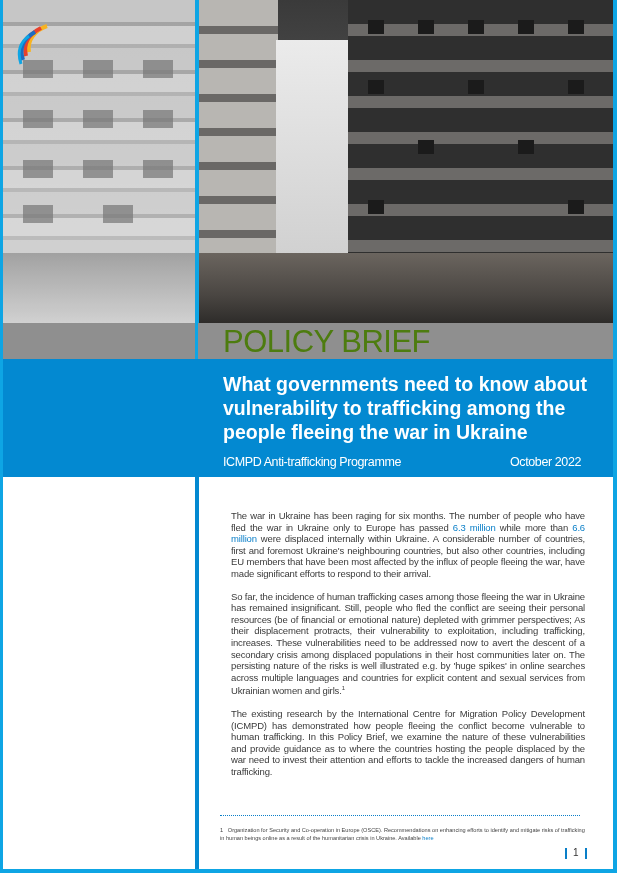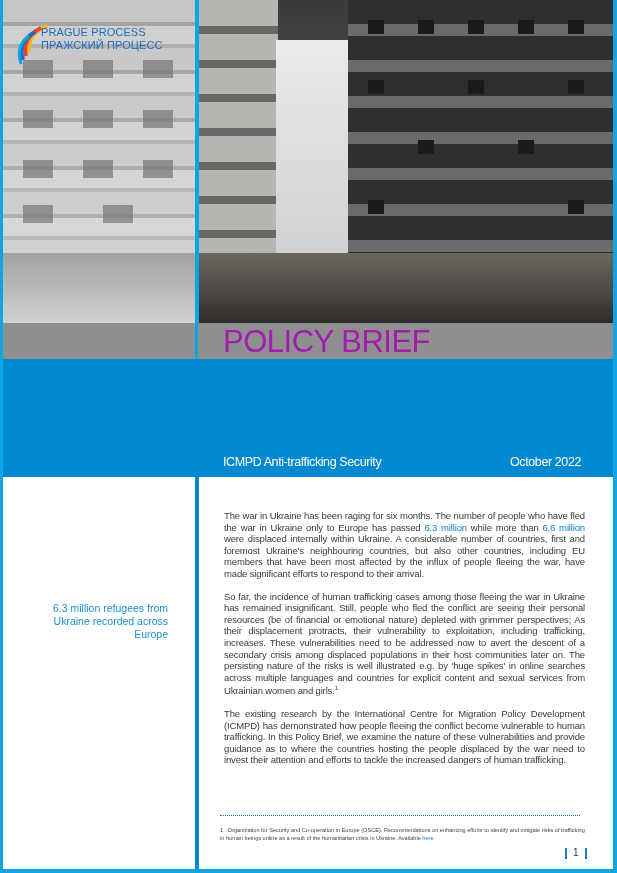--- a/index.html
+++ b/index.html
@@ -19,33 +19,33 @@
   .pr-sky{position:absolute;left:78px;top:40px;width:72px;height:230px;background:linear-gradient(180deg,#ebebeb,#cfcfcf);}
   .pr-bldA{position:absolute;left:0;top:0;width:80px;height:290px;background:repeating-linear-gradient(180deg,#b8b6b2 0 26px,#6a6866 26px 34px);}
   .pr-bldB{position:absolute;left:150px;top:0;width:265px;height:300px;background:repeating-linear-gradient(180deg,#2f2f2f 0 24px,#6c6a68 24px 36px);}
   .pr-bldB .win{position:absolute;width:16px;height:14px;background:#1b1b1b;}
   .pr-rubble{position:absolute;left:0;bottom:0;width:100%;height:70px;background:linear-gradient(180deg,#6b655f,#4a4642 60%,#2e2c2a);}
   .grey-band{position:absolute;left:0;top:323px;width:610px;height:36px;background:#8f8f8f;}
   .grey-band .split{position:absolute;left:192px;top:0;width:3px;height:36px;background:#0ea5e4;}
   .blue-band{position:absolute;left:0;top:359px;width:610px;height:118px;background:#0389d1;}
   .divider{position:absolute;left:192px;top:0;width:4px;height:869px;background:#0ea5e4;}
   .divider-low{position:absolute;left:192px;top:477px;width:4px;height:392px;background:#0389d1;}
-  .policy-brief{position:absolute;left:220px;top:325px;font-size:31px;color:#a21caf;letter-spacing:-0.5px;line-height:34px;}
+  .policy-brief{position:absolute;left:220px;top:325px;font-size:31px;color:#4d7c0f;letter-spacing:-0.5px;line-height:34px;}
   .title{position:absolute;left:220px;top:372px;width:380px;font-size:19.5px;font-weight:bold;color:#ffffff;line-height:24px;}
   .programme{position:absolute;left:220px;top:455px;font-size:12.5px;color:#ffffff;letter-spacing:-0.4px;}
   .date{position:absolute;right:32px;top:455px;font-size:12.5px;color:#ffffff;letter-spacing:-0.4px;}
   
   .logo{position:absolute;left:14px;top:24px;}
   .logo-text{position:absolute;left:38px;top:26px;font-size:11px;color:#1f6fbf;line-height:13px;letter-spacing:0.1px;white-space:nowrap;}
   
   .sidebar-quote{position:absolute;left:40px;top:602px;width:125px;text-align:right;font-size:10.5px;line-height:13px;color:#1a8fd6;}
   
   .content{position:absolute;left:217px;top:510px;width:365px;color:#333;}
   .section-title{font-size:12.5px;font-weight:bold;color:#2a2a2a;margin:0 0 12px 0;}
-  .para{font-size:9.5px;line-height:11.6px;text-align:justify;margin:0 0 11px 4px;color:#3a3a3a;letter-spacing:-0.15px;}
+  .para{font-size:9.5px;line-height:11.6px;text-align:justify;margin:0 0 11px 11px;color:#3a3a3a;letter-spacing:-0.15px;}
   .hl{color:#0a7fc8;}
   .footnote-sep{position:absolute;left:217px;top:815px;width:360px;border-top:1px dotted #0a7fc8;}
   .footnote{position:absolute;left:217px;top:826px;width:365px;font-size:5.6px;line-height:8px;color:#444;}
   .footnote .link{color:#0a7fc8;}
   .page-num{position:absolute;left:556px;top:847px;font-size:10px;color:#333;}
   .page-num .bar{display:inline-block;width:2px;height:11px;background:#0a7fc8;vertical-align:middle;margin:0 6px;}
 </style>
 </head>
 <body>
 
@@ -87,39 +87,35 @@
   </div>
 
   <div class="logo">
     <svg width="36" height="44" viewBox="0 0 36 44">
       <path d="M30 2 C18 6 10 16 12 28" stroke="#f7b321" stroke-width="4" fill="none"></path>
       <path d="M24 4 C12 10 6 20 9 32" stroke="#e8412c" stroke-width="4" fill="none"></path>
       <path d="M18 8 C7 14 2 24 6 36" stroke="#1c6cc1" stroke-width="4" fill="none"></path>
       <path d="M12 12 C3 18 0 28 4 40" stroke="#0ea5e4" stroke-width="3" fill="none"></path>
     </svg>
   </div>
-  <div class="logo-text">
-    <div>PRAGUE PROCESS</div>
-    <div>ПРАЖСКИЙ ПРОЦЕСС</div>
-  </div>
 
   <div class="divider"></div>
 
   <div class="grey-band">
     <div class="split"></div>
   </div>
   <div class="policy-brief">POLICY BRIEF</div>
 
   <div class="blue-band"></div>
   <div class="divider-low"></div>
 
-  <div class="programme">ICMPD Anti-trafficking Security</div>
+  <div class="title">What governments need to know about vulnerability to trafficking among the people fleeing the war in Ukraine</div>
+  <div class="programme">ICMPD Anti-trafficking Programme</div>
   <div class="date">October 2022</div>
 
-  <div class="sidebar-quote">6.3 million refugees from Ukraine recorded across Europe</div>
 
   <div class="content">
     <p class="para"><span>The war in Ukraine has been raging for six months. The number of people who have fled the war in Ukraine only to Europe has passed </span><span class="hl">6.3 million</span><span> while more than </span><span class="hl">6.6 million</span><span> were displaced internally within Ukraine. A considerable number of countries, first and foremost Ukraine's neighbouring countries, but also other countries, including EU members that have been most affected by the influx of people fleeing the war, have made significant efforts to respond to their arrival.</span></p>
     <p class="para"><span>So far, the incidence of human trafficking cases among those fleeing the war in Ukraine has remained insignificant. Still, people who fled the conflict are seeing their personal resources (be of financial or emotional nature) depleted with grimmer perspectives; As their displacement protracts, their vulnerability to exploitation, including trafficking, increases. These vulnerabilities need to be addressed now to avert the descent of a secondary crisis among displaced populations in their host communities later on. The persisting nature of the risks is well illustrated e.g. by 'huge spikes' in online searches across multiple languages and countries for explicit content and sexual services from Ukrainian women and girls.</span><sup style="font-size:6px;">1</sup></p>
     <p class="para">The existing research by the International Centre for Migration Policy Development (ICMPD) has demonstrated how people fleeing the conflict become vulnerable to human trafficking. In this Policy Brief, we examine the nature of these vulnerabilities and provide guidance as to where the countries hosting the people displaced by the war need to invest their attention and efforts to tackle the increased dangers of human trafficking.</p>
   </div>
 
   <div class="footnote-sep"></div>
   <div class="footnote">
     <span>1</span>&nbsp;&nbsp;&nbsp;<span>Organization for Security and Co-operation in Europe (OSCE). Recommendations on enhancing efforts to identify and mitigate risks of trafficking in human beings online as a result of the humanitarian crisis in Ukraine. Available </span><span class="link">here</span>

